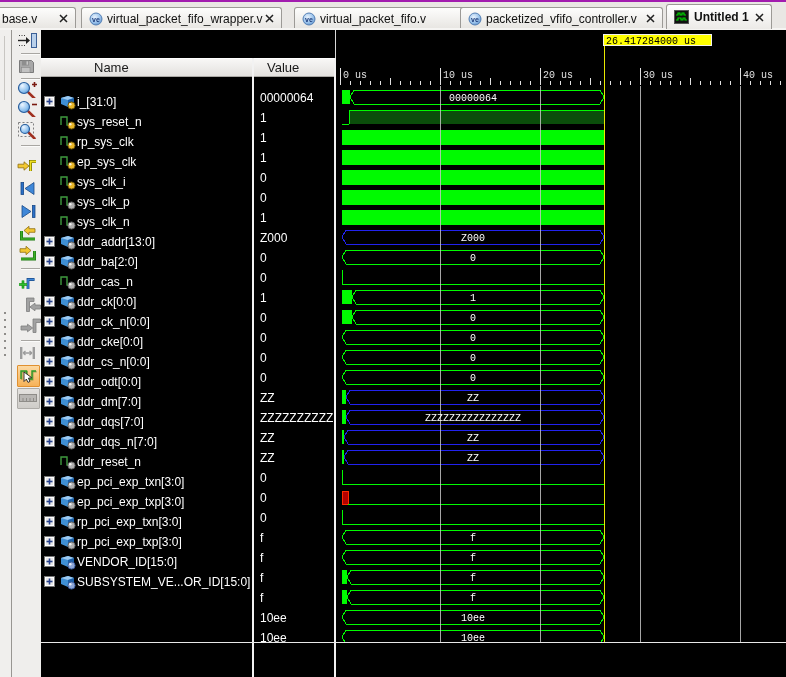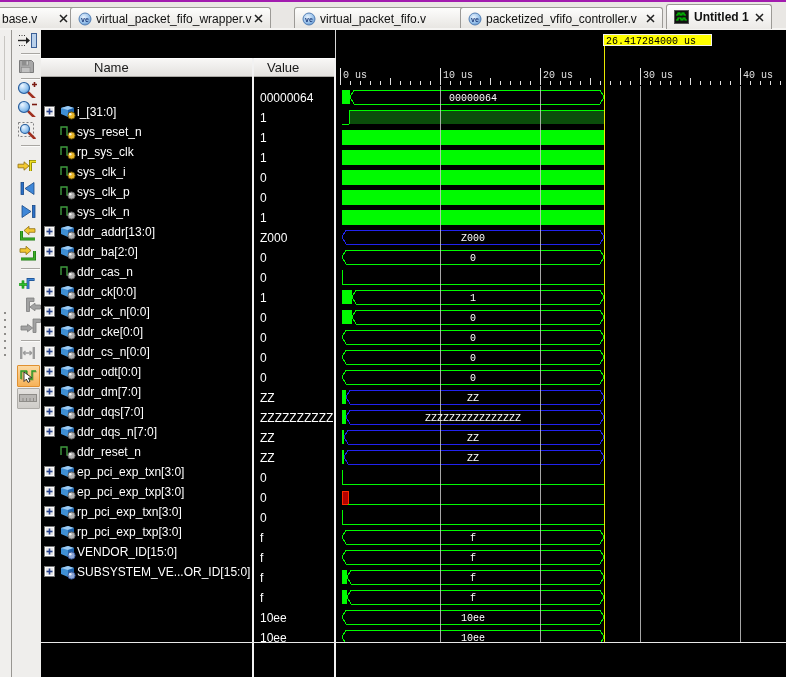--- a/index.html
+++ b/index.html
@@ -5,21 +5,21 @@
 #root { position:relative; width:786px; height:677px; background:#000; overflow:hidden; }
 #tabbar { position:absolute; left:0; top:0; width:786px; height:28px; background:#e9e7e4; border-top:2px solid #a21caf; }
 .tab { position:absolute; top:5px; height:22px; background:linear-gradient(#fdfdfc,#e7e5e1); border:1px solid #9c9a96; border-bottom:none; border-radius:3px 3px 0 0; display:flex; align-items:center; padding:0 7px; font-size:12px; color:#111; }
 .tab.active { top:2px; height:25px; background:linear-gradient(#ffffff,#eceae7); z-index:3;text-align:right; }
 #tabline { position:absolute; left:0; top:26px; width:786px; height:2px; background:#f5f4f2; z-index:2; }
 #sidebar { position:absolute; left:0; top:28px; width:12px; height:649px; background:#f0efed; border-right:1px solid #989692; }
 #toolbar { position:absolute; left:12px; top:28px; width:29px; height:649px; background:#efeeec; }
 #hdr { position:absolute; left:41px; top:58px; width:294px; height:19px; background:linear-gradient(#f8f7f6,#e3e1de); border-top:1px solid #fff; border-bottom:1px solid #aaa8a4; font-size:13px; color:#1a1a1a; }
 #hdr .h1 { position:absolute; left:13px; top:1px;margin-left:40px; }
 #hdr .h2 { position:absolute; left:226px; top:1px; }
-#names { position:absolute; left:41px; top:102px; width:211px; }
+#names { position:absolute; left:41px; top:92px; width:211px; }
 .nrow { position:relative; height:20px; color:#fff; font-size:12px; line-height:20px; white-space:nowrap; overflow:hidden; }
 .nm { position:absolute; left:36px; top:0; }
 #vals { position:absolute; left:254px; top:88px; width:79px; }
 .vrow { height:20px; color:#fff; font-size:12px; line-height:20px; padding-left:6px; white-space:nowrap; overflow:hidden; }
 .vline { position:absolute; top:58px; width:2px; height:619px; background:#f2f2f2; z-index:4; }
 </style></head>
 <body>
 <div id="root">
 <svg width="451" height="649" viewBox="0 0 451 649" style="position:absolute;left:335px;top:28px;background:#000">
 <line x1="5.5" y1="40" x2="5.5" y2="57" stroke="#e0e0e0" stroke-width="1" shape-rendering="crispEdges"></line>
@@ -146,21 +146,21 @@
 <line x1="0.5" y1="2" x2="0.5" y2="649" stroke="#d8d8d8" stroke-width="1" shape-rendering="crispEdges"></line>
 </svg>
 <div id="tabbar">
       <div class="tab" style="left:-6px;width:82px">
         <span class="tlab">base.v</span>
         <span style="flex:1"></span>
         <svg width="9" height="9" style="flex:none">
           <path d="M1,1 L8,8 M8,1 L1,8" stroke="#222" stroke-width="1.5"></path>
         </svg>
       </div>
-<div class="tab" style="left:70px;width:201px">
+<div class="tab" style="left:81px;width:201px">
         <svg width="14" height="14" style="margin-right:4px;flex:none">
           <defs>
             <radialGradient id="vg" cx="0.4" cy="0.35" r="0.8">
               <stop offset="0" stop-color="#e8f2fc"></stop>
               <stop offset="0.55" stop-color="#9cc4ec"></stop>
               <stop offset="1" stop-color="#4a7fc0"></stop>
             </radialGradient>
           </defs>
           <circle cx="7" cy="7" r="6" fill="url(#vg)" stroke="#5580b4" stroke-width="1"></circle>
           <text x="7" y="10" font-family="Liberation Sans" font-size="7" fill="#1a3a7a" text-anchor="middle" font-weight="bold">ve</text>
@@ -380,20 +380,28 @@
           <circle cx="10.3" cy="9.3" r="1.2" fill="#ffffff" opacity="0.8"></circle>
         </svg>
         <span class="nm">rp_sys_clk</span>
       </div>
 <div class="nrow">
         <svg width="17" height="15" style="position:absolute;left:19px;top:3px">
           <path d="M1,10 L1,2 L7,2 L7,10 L12,10" fill="none" stroke="#3f9a3f" stroke-width="1.4"></path>
           <circle cx="11.5" cy="10.5" r="3.6" fill="#e9b82a" stroke="#6a5208" stroke-width="1"></circle>
           <circle cx="10.3" cy="9.3" r="1.2" fill="#ffffff" opacity="0.8"></circle>
         </svg>
+        <span class="nm">ep_sys_clk</span>
+      </div>
+<div class="nrow">
+        <svg width="17" height="15" style="position:absolute;left:19px;top:3px">
+          <path d="M1,10 L1,2 L7,2 L7,10 L12,10" fill="none" stroke="#3f9a3f" stroke-width="1.4"></path>
+          <circle cx="11.5" cy="10.5" r="3.6" fill="#e9b82a" stroke="#6a5208" stroke-width="1"></circle>
+          <circle cx="10.3" cy="9.3" r="1.2" fill="#ffffff" opacity="0.8"></circle>
+        </svg>
         <span class="nm">sys_clk_i</span>
       </div>
 <div class="nrow">
         <svg width="17" height="15" style="position:absolute;left:19px;top:3px">
           <path d="M1,10 L1,2 L7,2 L7,10 L12,10" fill="none" stroke="#3f9a3f" stroke-width="1.4"></path>
           <circle cx="11.5" cy="10.5" r="3.6" fill="#b0b0b0" stroke="#5f5f5f" stroke-width="1"></circle>
           <circle cx="10.3" cy="9.3" r="1.2" fill="#ffffff" opacity="0.8"></circle>
         </svg>
         <span class="nm">sys_clk_p</span>
       </div>

